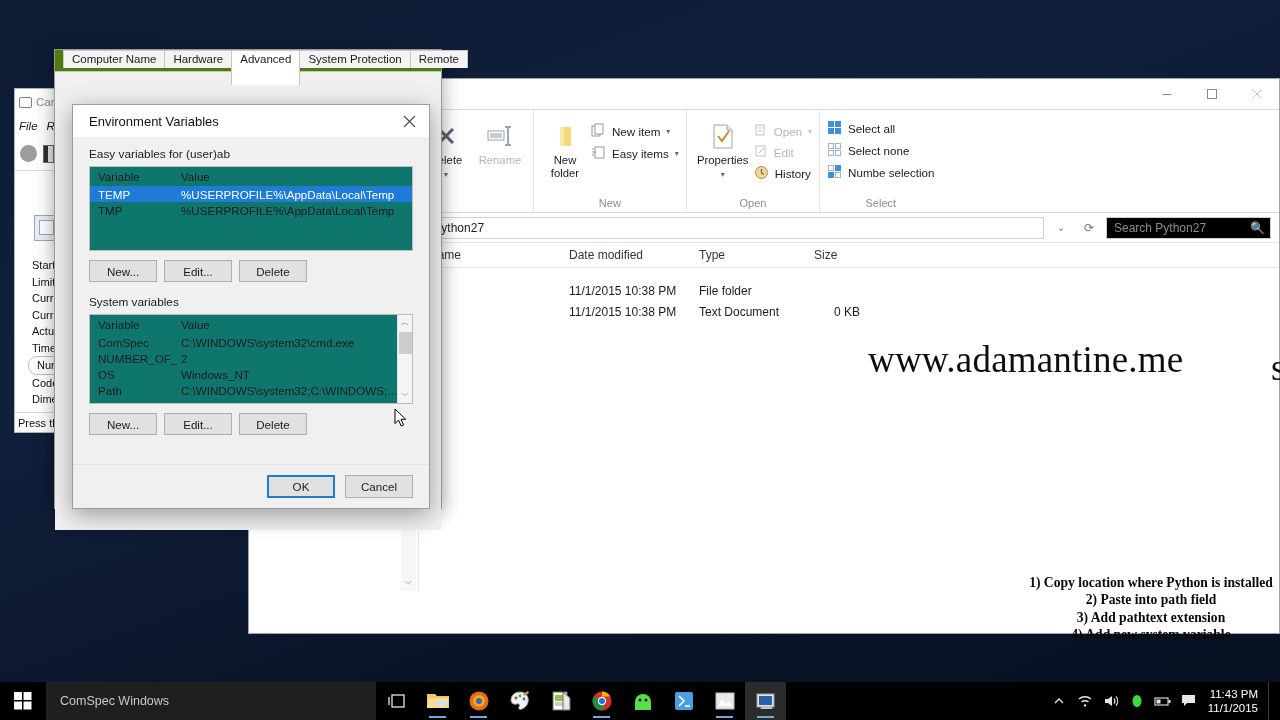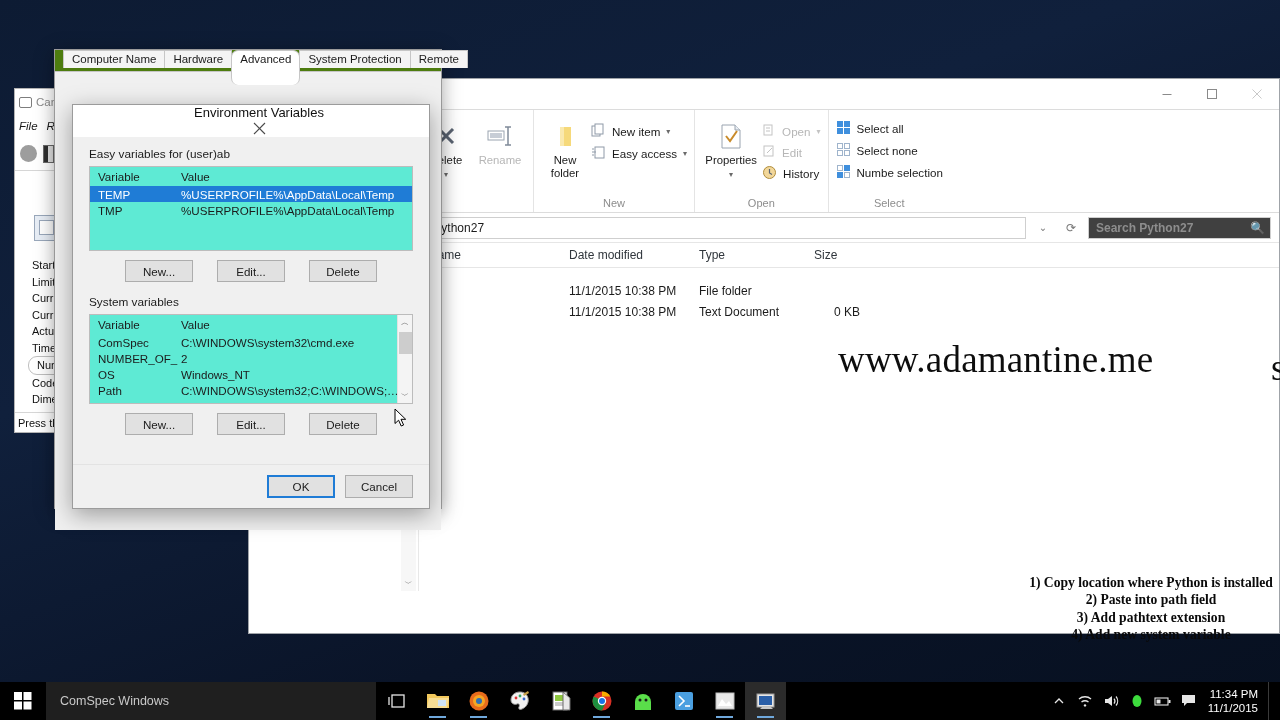--- a/index.html
+++ b/index.html
@@ -101,23 +101,23 @@
     padding: 0 8px; border-bottom: 1px solid #e6e6e6; background: #fff;
   }
   .navbtn { width: 22px; height: 22px; display: flex; align-items: center; justify-content: center;
     color: #7b7b7b; font-size: 13px; }
   .addrfield {
     flex: 1 1 auto; height: 22px; border: 1px solid #cfcfcf; background: #fff;
     display: flex; align-items: center; padding: 0 6px; gap: 5px; font-size: 12px; color: #1b1b1b;
   }
   .crumb-sep { color: #9a9a9a; font-size: 10px; }
   .searchfield {
-    width: 183px; height: 22px; border: 1px solid #cfcfcf; background: #404040;
+    width: 165px; height: 22px; border: 1px solid #cfcfcf; background: #000000;
     display: flex; align-items: center; justify-content: space-between;
-    padding: 0 5px 0 7px; font-size: 12px; color: #8d8d8d; font-weight: bold;
+    padding: 0 5px 0 7px; font-size: 12px; color: #8d8d8d;
   }
 
   
   #explorer .panes { display: flex; height: 348px; }
   #explorer .navpane {
     width: 170px; border-right: 1px solid #e8e8e8; position: relative; padding-top: 4px;
     font-size: 12px; overflow: hidden;
   }
   .navscroll { position: absolute; right: 2px; top: 0; bottom: 0; width: 15px; background: #f7f7f7; }
   .navscroll .thumb { position: absolute; left: 1px; width: 13px; background: #cdcdcd; }
@@ -156,75 +156,75 @@
     justify-content: center; color: #7a7a7a; }
   #sysprops .tabs {
     display: flex; align-items: flex-start; padding-left: 8px; height: 22px;
     background: #4d7c0f; border-bottom: 1px solid #c6c6c6;
   }
   #sysprops .tab {
     padding: 2px 8px 3px 8px; font-size: 11.5px; border: 1px solid #c6c6c6;
     border-bottom: none; background: #f4f4f4; margin-right: -1px; color: #1b1b1b;
     white-space: nowrap;
   }
-  #sysprops .tab.active { background: #fff; padding-bottom: 20px; position: relative; z-index: 2; border-radius: 7px; }
+  #sysprops .tab.active { background: #fff; padding-bottom: 20px; position: relative; z-index: 2; }
   #sysprops .sp-body { background: #f0f0f0; height: 100%; }
 
   
   #envvars {
     position: absolute; left: 72px; top: 104px; width: 358px; height: 405px;
     background: #f0f0f0; border: 1px solid #9b9b9b;
     box-shadow: 0 6px 22px rgba(0,0,0,.35);
     font-size: 12px; color: #1b1b1b;
   }
   #envvars .ev-title {
     height: 32px; display: flex; align-items: center; justify-content: space-between;
-    background: #fff; padding-left: 16px; font-size: 13px; color: #111; flex-direction: column;
+    background: #fff; padding-left: 16px; font-size: 13px; color: #111;
   }
   #envvars .ev-close { width: 40px; height: 32px; display: flex; align-items: center;
     justify-content: center; color: #5a5a5a; }
   #envvars .ev-body { padding: 0 16px; background: #f0f0f0; }
   .group-label { font-size: 11.8px; color: #1b1b1b; margin: 10px 0 5px 0; }
 
   .vtable {
-    background: #5eead4; border: 1px solid #bcbcbc; position: relative; overflow: hidden;
+    background: #0f766e; border: 1px solid #bcbcbc; position: relative; overflow: hidden;
   }
   .vt-head { display: flex; height: 19px; align-items: center; font-size: 11.6px; color: #1b1b1b; }
   .vt-row { display: flex; height: 16px; align-items: center; font-size: 11.6px; color: #1b1b1b; }
   .vt-row.sel { background: #1f7cd6; color: #fff; }
   .vt-c1 { width: 88px; padding-left: 8px; white-space: nowrap; overflow: hidden; }
   .vt-c2 { flex: 1 1 auto; padding-left: 3px; white-space: nowrap; overflow: hidden; }
   .vt-scroll {
     position: absolute; right: 0; top: 0; bottom: 0; width: 15px; background: #f4f4f4;
     border-left: 1px solid #e2e2e2;
   }
   .vt-scroll .arr { height: 15px; display: flex; align-items: center; justify-content: center;
     font-size: 8px; color: #6a6a6a; }
   .vt-scroll .thumb { position: absolute; left: 1px; top: 17px; width: 13px; height: 22px; background: #cdcdcd; }
 
-  .btnrow { display: flex; justify-content: center; gap: 24px; margin-top: 9px; }
+  .btnrow { display: flex; justify-content: flex-start; gap: 7px; margin-top: 9px; }
   .wbtn {
     min-width: 68px; height: 22px; border: 1px solid #adadad; background: #e1e1e1;
     font-size: 11.6px; color: #1b1b1b; display: flex; align-items: center; justify-content: center;
     font-family: "Liberation Sans", sans-serif;
   }
   .wbtn.primary { border: 2px solid #1f7cd6; background: #e1e1e1; }
   #envvars .okrow {
     position: absolute; left: 0; right: 0; bottom: 0; height: 44px;
     display: flex; align-items: center; justify-content: flex-end; gap: 10px;
     padding-right: 16px; background: #f0f0f0; border-top: 1px solid #e3e3e3;
   }
   #envvars .okrow .wbtn { min-width: 68px; height: 23px; }
 
   
   #cursor { position: absolute; left: 394px; top: 408px; width: 13px; height: 20px; }
 
   
   #watermark {
-    position: absolute; left: 838px; top: 338px; font-family: "Liberation Serif", serif;
+    position: absolute; left: 868px; top: 338px; font-family: "Liberation Serif", serif;
     font-size: 37px; color: #0d0d0d; white-space: nowrap; letter-spacing: .2px;
   }
   #watermark-edge {
     position: absolute; left: 1271px; top: 346px; font-family: "Liberation Serif", serif;
     font-size: 37px; color: #0d0d0d; overflow: hidden; width: 9px;
   }
   #steps {
     position: absolute; left: 1020px; top: 574px; width: 262px; text-align: center;
     font-family: "Liberation Serif", serif; font-weight: bold; font-size: 13.6px;
     color: #0a0a0a; line-height: 17.4px;
@@ -383,21 +383,21 @@
               <span>New item</span>
               <span class="caret-dn">▾</span>
             </div>
             <div class="rsmall">
               <span>
                 <svg width="15" height="15" viewBox="0 0 15 15">
                   <rect x="4" y="2" width="9" height="11" fill="#fff" stroke="#8f9aa8"></rect>
                   <path d="M1 7 L5 7 M1 4 L3 4 M1 10 L3 10" stroke="#8f9aa8"></path>
                 </svg>
               </span>
-              <span>Easy access</span>
+              <span>Easy items</span>
               <span class="caret-dn">▾</span>
             </div>
           </div>
         </div>
         <div class="rgroup-label">New</div>
       </div>
 
       <div class="rgroup">
         <div class="rgroup-items">
           <div class="rbtn" style="width:58px;">
@@ -766,20 +766,20 @@
           <rect x="14.5" y="5" width="2" height="3" fill="#e6e6e6"></rect>
           <rect x="2.5" y="4.5" width="4" height="4" fill="#e6e6e6"></rect>
         </svg>
       </div>
       <div class="trayico">
         <svg width="15" height="14" viewBox="0 0 15 14">
           <path d="M1 1 H14 V9 H6 L3 12 V9 H1 Z" fill="#e6e6e6"></path>
         </svg>
       </div>
       <div id="clock">
-        <span>11:34 PM</span>
+        <span>11:43 PM</span>
         <span>11/1/2015</span>
       </div>
       <div id="showdesk"></div>
     </div>
   </div>
 
 </div>
 
 </body></html>

